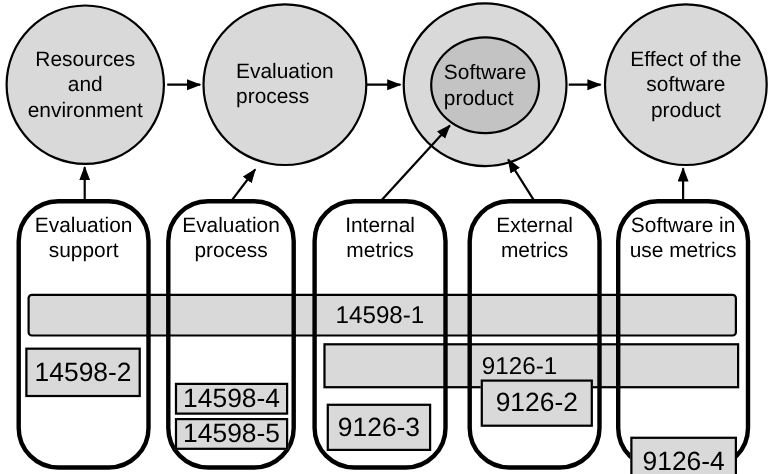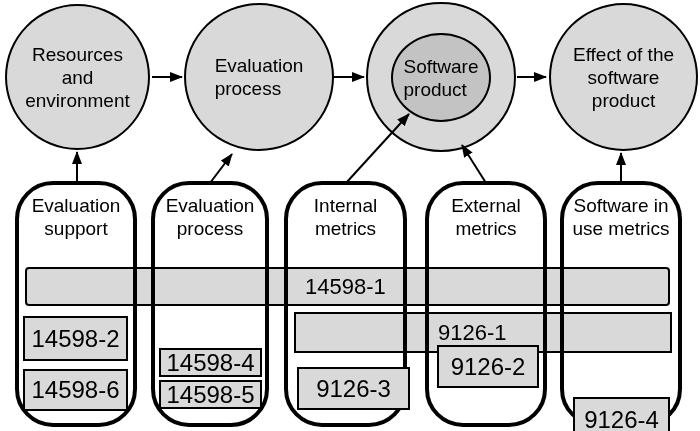--- a/index.html
+++ b/index.html
@@ -127,26 +127,25 @@
   <div class="pill-label" style="left:151px; top:194px; width:118px;">Evaluation
 process</div>
   <div class="pill-label" style="left:284px; top:194px; width:123px;">Internal
 metrics</div>
   <div class="pill-label" style="left:425px; top:194px; width:122px;">External
 metrics</div>
   <div class="pill-label" style="left:560px; top:194px; width:122px;">Software in
 use metrics</div>
 
   <div class="pbox" style="left:23px;  top:316px; width:105px; height:45px;">14598-2</div>
-  <div class="pbox" style="left:23px;  top:369px; width:105px; height:42px;">14598-6</div>
 
   <div class="pbox" style="left:159px; top:348px; width:103px; height:29px;text-align:right;">14598-4</div>
   <div class="pbox" style="left:159px; top:380px; width:103px; height:29px;">14598-5</div>
 
-  <div class="pbox" style="left:297px; top:367px; width:113px; height:43px;">9126-3</div>
+  <div class="pbox" style="left:297px; top:367px; width:95px; height:43px;">9126-3</div>
   <div class="pbox" style="left:437px; top:345px; width:102px; height:43px;">9126-2</div>
   <div class="pbox" style="left:573px; top:365px; width:97px;  height:45px;margin-top:32px;">9126-4</div>
 
   <svg class="arrows" viewBox="0 0 700 431">
     <defs>
       <marker id="ah" markerUnits="userSpaceOnUse" markerWidth="14" markerHeight="12" refX="12" refY="5" orient="auto">
         <path d="M0,0 L13,5 L0,10 z" fill="#000"></path>
       </marker>
     </defs>
     <line x1="152" y1="77" x2="182" y2="77" marker-end="url(#ah)"></line>

